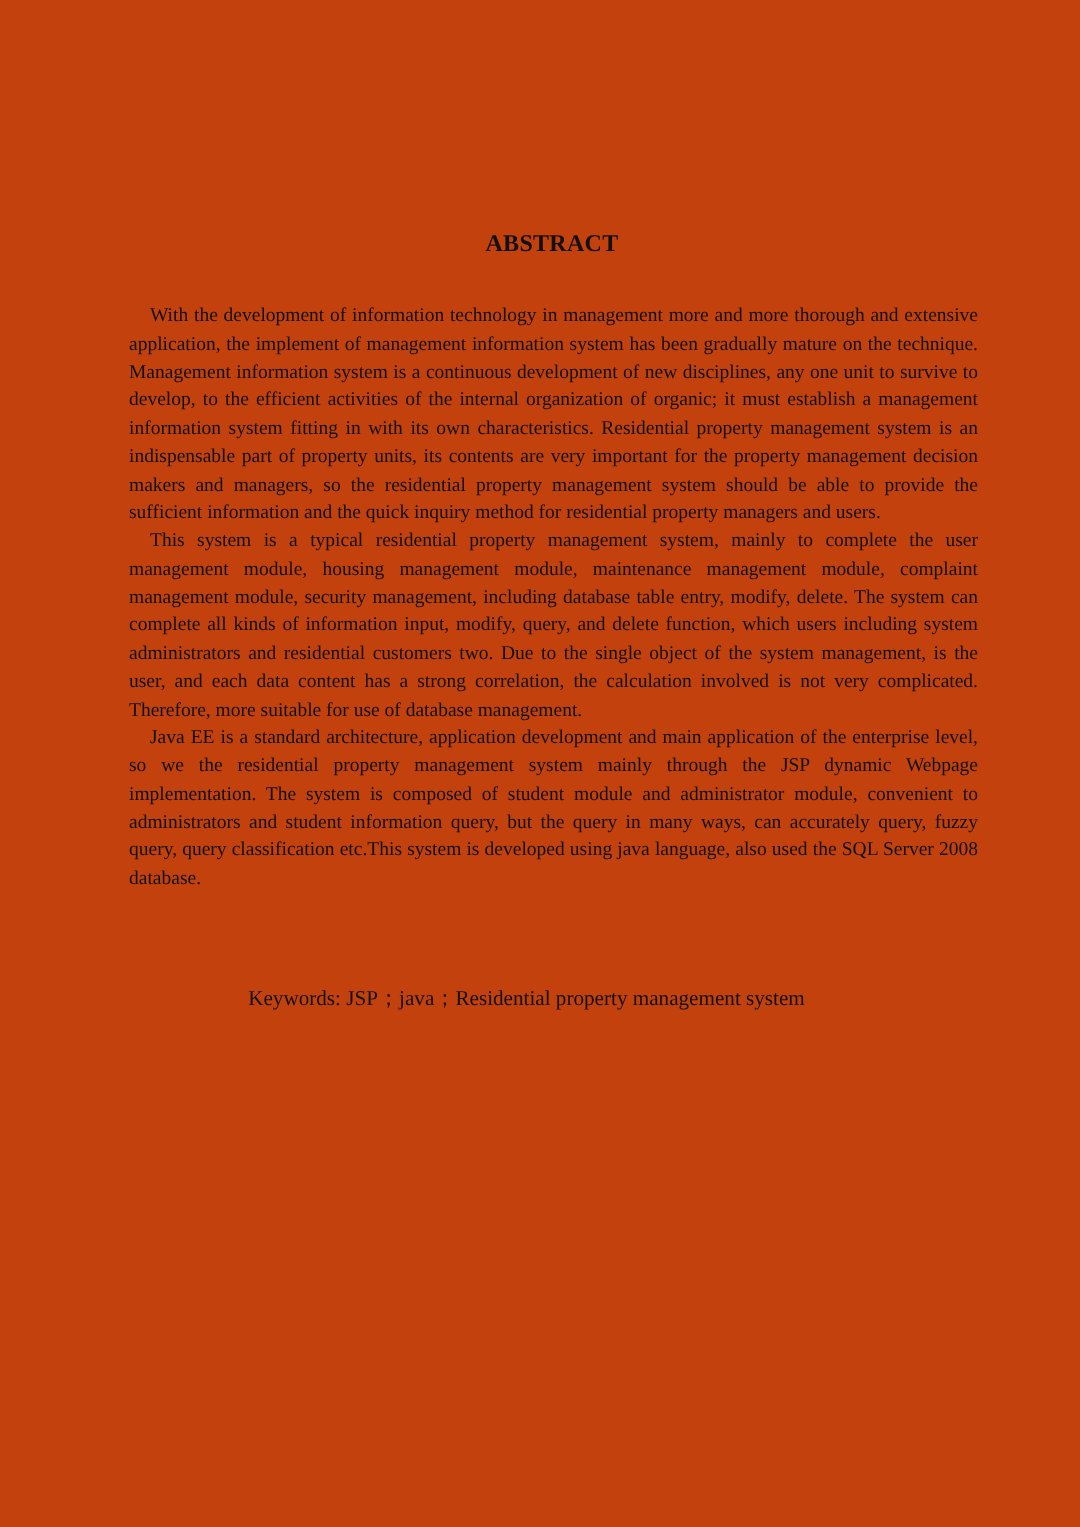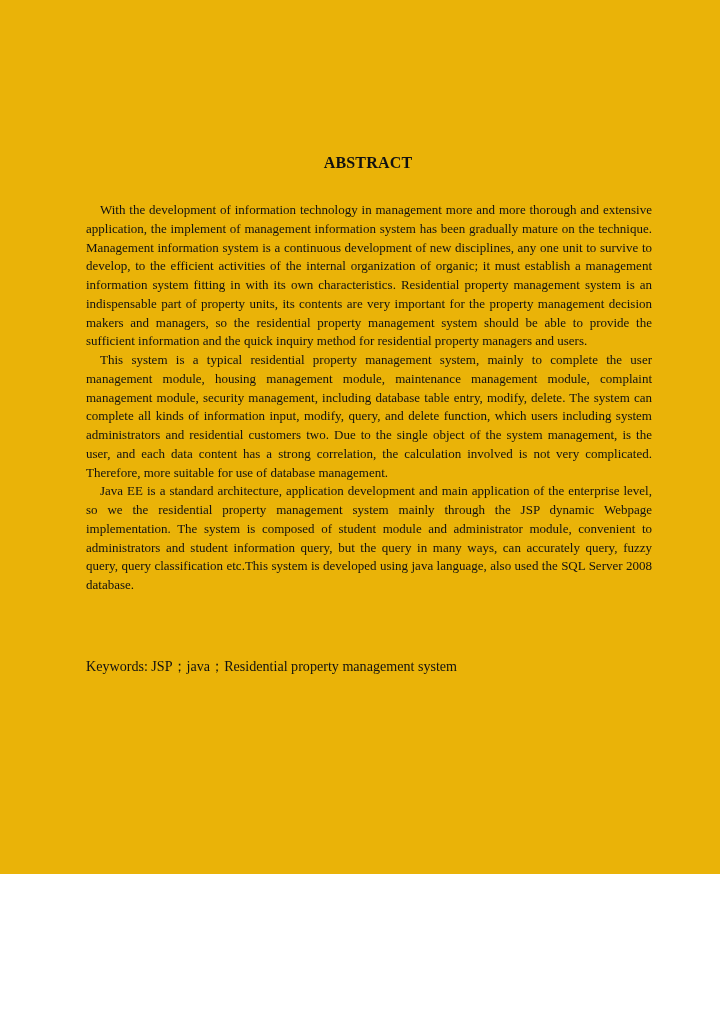--- a/index.html
+++ b/index.html
@@ -12,22 +12,22 @@
       height: 1018px;
       position: relative;
       overflow: hidden;
       font-family: "Liberation Serif", "DejaVu Serif", serif;
       color: #111111;
     }
     .page {
       position: absolute;
       left: 0; top: 0;
       width: 720px;
-      height: 874px;
-      background: #eab308;
+      height: 1018px;
+      background: #c2410c;
     }
     .title {
       position: absolute;
       top: 152px;
       left: 0;
       width: 736px;
       text-align: center;
       font-weight: bold;
       font-size: 16px;
       letter-spacing: 0.2px;
@@ -42,26 +42,27 @@
     }
     .para {
       margin: 0;
       font-size: 13px;
       line-height: 18.75px;
       text-align: justify;
       text-indent: 14px;
     }
     .keywords {
       position: absolute;
-      left: 86px;
+      left: 68px;
       top: 657px;
       width: 566px;
       font-size: 14.1px;
       line-height: 18.75px;
       margin: 0;
+      text-align: center;
     }
   </style>
 </head>
 <body>
 
 <div class="page">
   <h1 class="title">ABSTRACT</h1>
 
   <div class="body-text">
     <p class="para">With the development of information technology in management more and more thorough and extensive application, the implement of management information system has been gradually mature on the technique. Management information system is a continuous development of new disciplines, any one unit to survive to develop, to the efficient activities of the internal organization of organic; it must establish a management information system fitting in with its own characteristics. Residential property management system is an indispensable part of property units, its contents are very important for the property management decision makers and managers, so the residential property management system should be able to provide the sufficient information and the quick inquiry method for residential property managers and users.</p>

